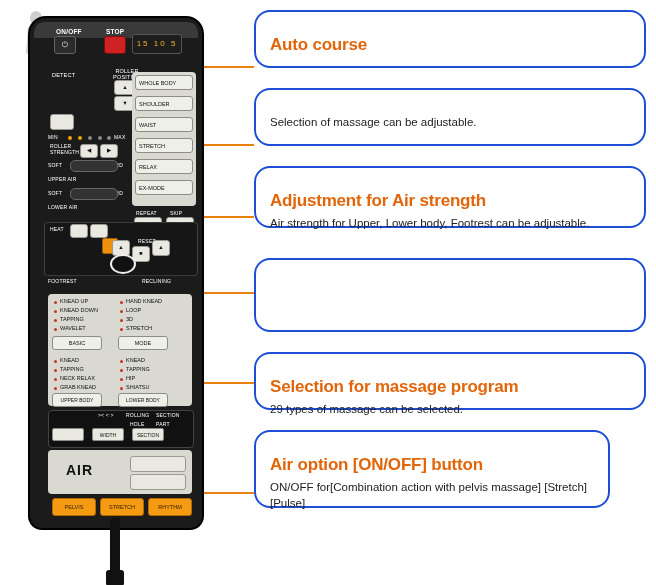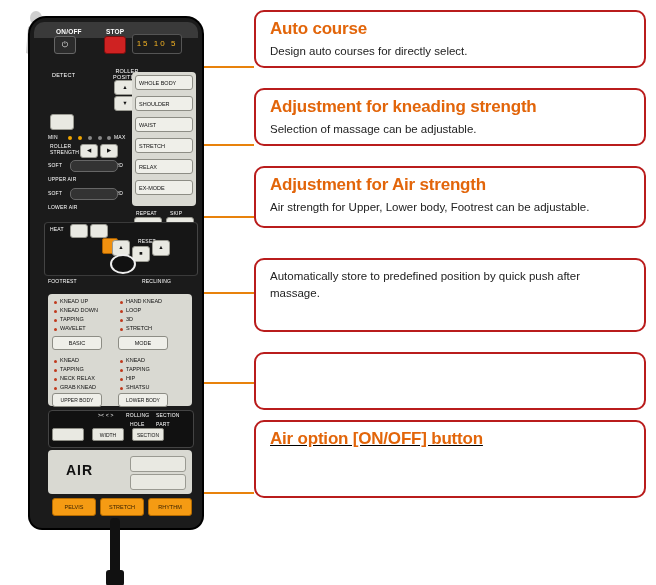--- a/index.html
+++ b/index.html
@@ -6,25 +6,25 @@
   body{
     width:656px;height:585px;
     background:#ffffff;
     font-family:"Liberation Sans", sans-serif;
     position:relative;
     overflow:hidden;
   }
   
   .callout{
     position:absolute;
-    border:2px solid #b91c1c;
-    border-radius:10px;
+    border:2px solid #1d4ed8;
+    border-radius:16px;
     background:#ffffff;
     box-sizing:border-box;
-    padding:8px 12px 10px 14px;
+    padding:24px 12px 10px 14px;
   }
   .callout .c-title{
     color:#E2650A;
     font-size:17px;
     font-weight:bold;
     letter-spacing:-0.2px;
     margin:0 0 4px 0;
     line-height:1.1;
   }
   .callout .c-body{
@@ -187,53 +187,53 @@
   .orangebtn{
     position:absolute;height:16px;background:#f59b13;border:1px solid #b36a00;border-radius:3px;
     font-size:5.5px;color:#3a2300;display:flex;align-items:center;justify-content:center;
   }
 </style>
 </head>
 <body>
 
 <div class="callout" style="left:254px;top:10px;width:392px;height:58px;">
   <p class="c-title">Auto course</p>
-  <p class="c-body">Design auto courses for directly select.</p>
 </div>
 <div class="leader" style="left:188px;top:66px;width:66px;"></div>
 
 <div class="callout" style="left:254px;top:88px;width:392px;height:58px;">
-  <p class="c-title">Adjustment for kneading strength</p>
   <p class="c-body">Selection of massage can be adjustable.</p>
 </div>
 <div class="leader" style="left:196px;top:144px;width:58px;"></div>
 <div class="leader-v" style="left:196px;top:92px;height:54px;"></div>
 <div class="leader" style="left:110px;top:92px;width:88px;"></div>
 
 <div class="callout" style="left:254px;top:166px;width:392px;height:62px;">
   <p class="c-title">Adjustment for Air strength</p>
   <p class="c-body">Air strength for Upper, Lower body, Footrest can be adjustable.</p>
 </div>
 <div class="leader" style="left:196px;top:216px;width:58px;"></div>
 <div class="leader-v" style="left:196px;top:180px;height:38px;"></div>
 <div class="leader" style="left:106px;top:180px;width:92px;"></div>
 
 <div class="callout" style="left:254px;top:258px;width:392px;height:74px;">
-  <p class="c-body">Automatically store to predefined position by quick push after massage.</p>
 </div>
 <div class="leader" style="left:196px;top:292px;width:58px;"></div>
 <div class="leader-v" style="left:196px;top:238px;height:56px;"></div>
 <div class="leader" style="left:104px;top:238px;width:94px;"></div>
 
 <div class="callout" style="left:254px;top:352px;width:392px;height:58px;">
+  <p class="c-title">Selection for massage program</p>
+  <p class="c-body">29 types of massage can be selected.</p>
 </div>
 <div class="leader" style="left:170px;top:382px;width:84px;"></div>
 
-<div class="callout" style="left:254px;top:420px;width:392px;height:78px;text-decoration:underline;">
+<div class="callout" style="left:254px;top:430px;width:356px;height:78px;">
   <p class="c-title">Air option [ON/OFF] button</p>
+  <p class="c-body">ON/OFF for[Combination action with pelvis massage] [Stretch][Pulse]</p>
 </div>
 <div class="leader" style="left:170px;top:492px;width:84px;"></div>
 
 <div id="remote">
   <div class="remote-shell"></div>
   <div class="remote-top-face"></div>
   <div class="cord"></div>
   <div class="cord2"></div>
 
   

